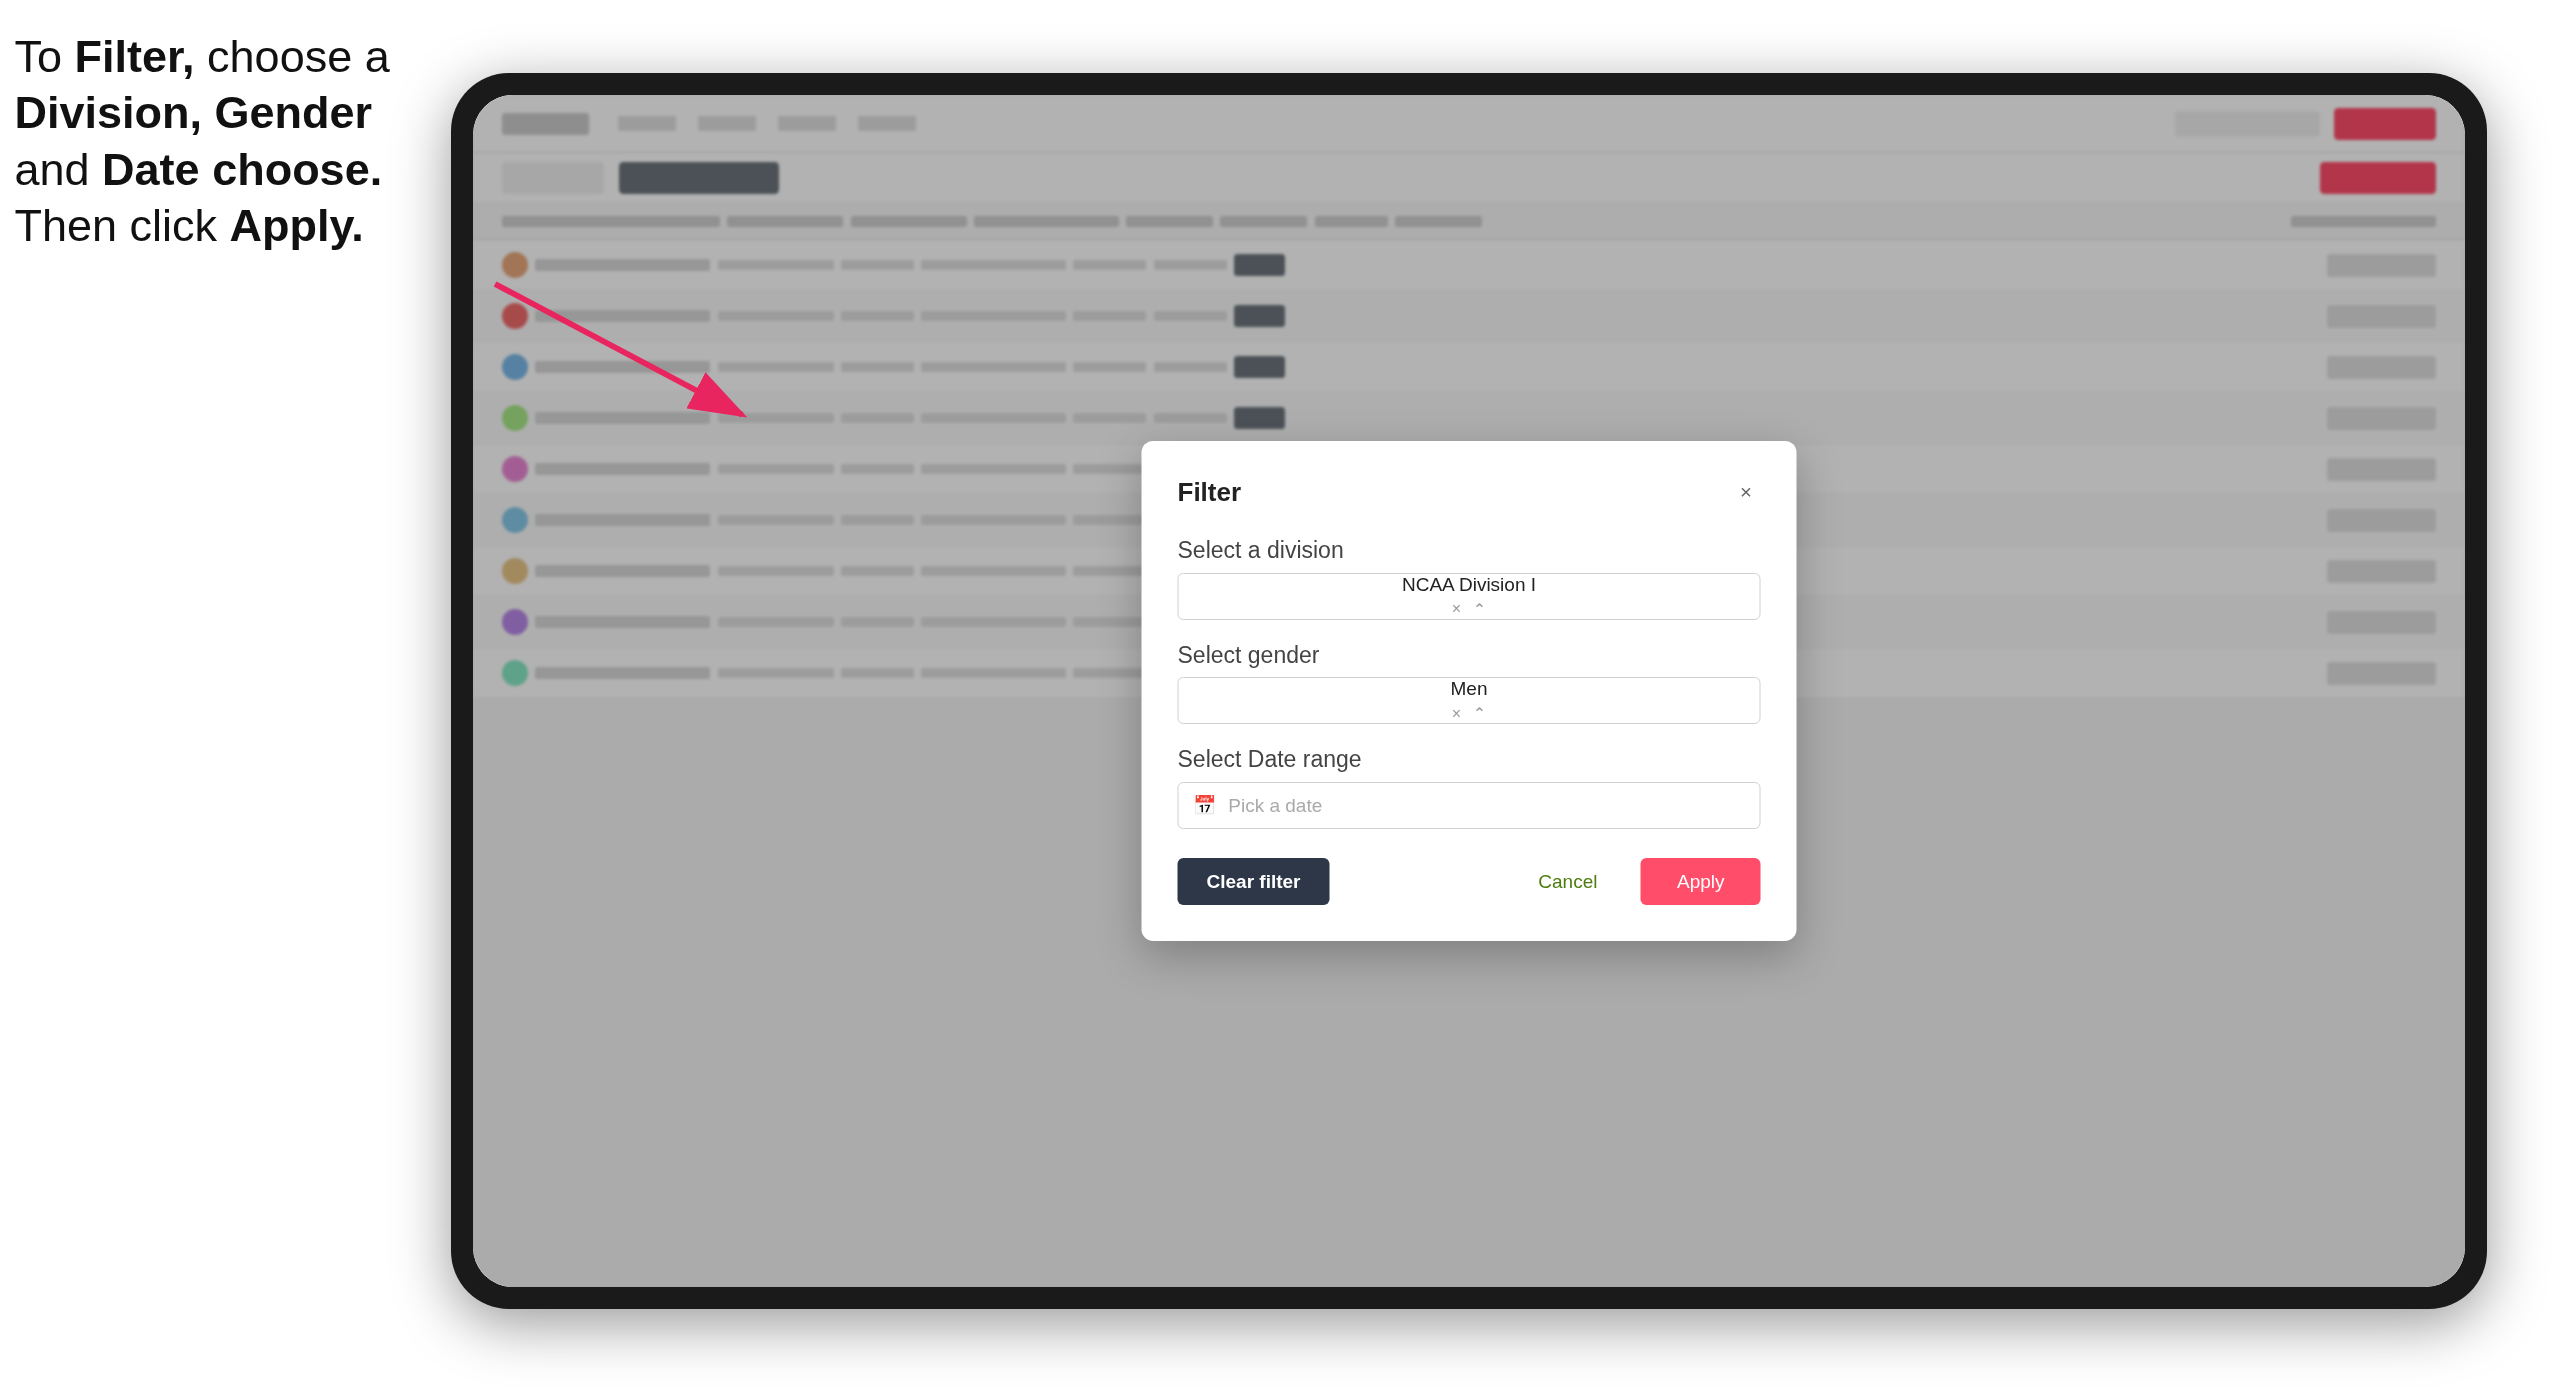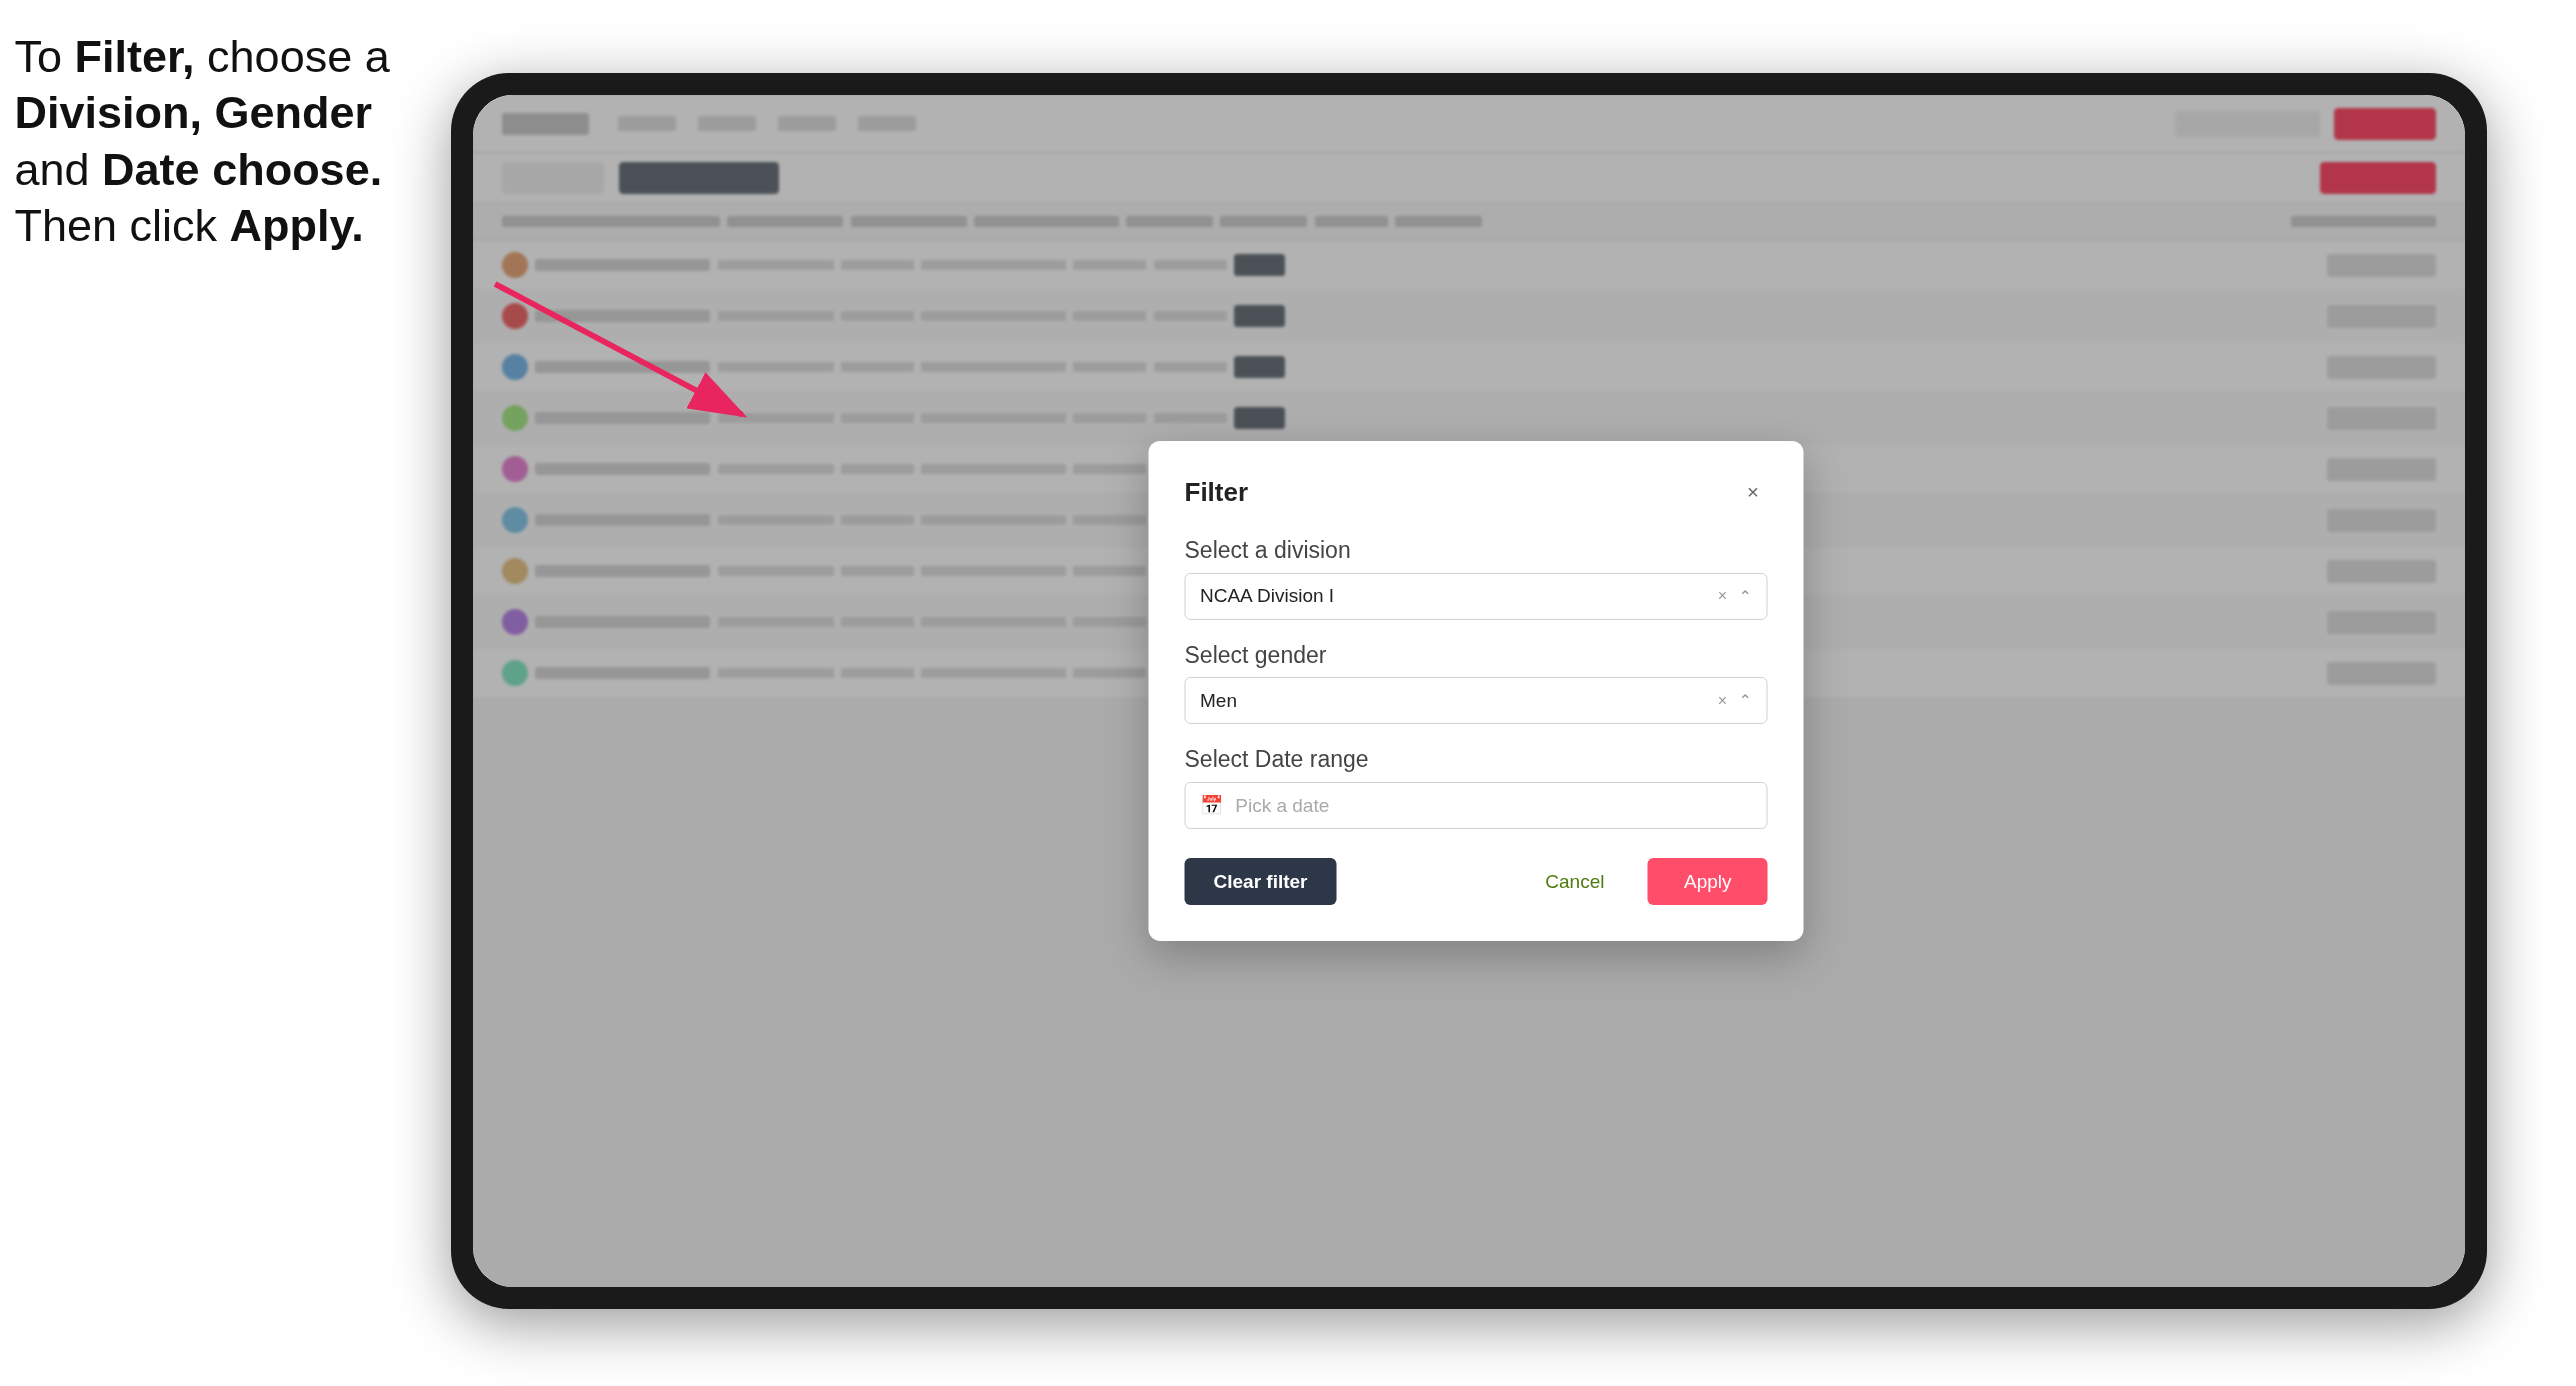--- a/index.html
+++ b/index.html
@@ -238,21 +238,20 @@
       position: absolute;
       top: 50%;
       left: 50%;
       transform: translate(-50%, -50%);
       width: 655px;
       background: #ffffff;
       border-radius: 11.6px;
       box-shadow: 0 14.5px 44px rgba(0,0,0,0.25);
       padding: 36px;
       z-index: 100;
-      margin-left: 7px;
     }
 
     .modal-header {
       display: flex;
       justify-content: space-between;
       align-items: center;
       margin-bottom: 29px;
     }
 
     .modal-title {
@@ -290,20 +289,21 @@
       border: 1.1px solid #d0d0d0;
       border-radius: 5.8px;
       padding: 0 14.5px;
       font-size: 19px;
       color: #222;
       background: #ffffff;
       display: flex;
       align-items: center;
       justify-content: space-between;
       position: relative;
+      flex-direction: column;
     }
 
     .select-value {
       font-size: 19px;
       color: #222;
     }
 
     .select-actions {
       display: flex;
       gap: 11.6px;

